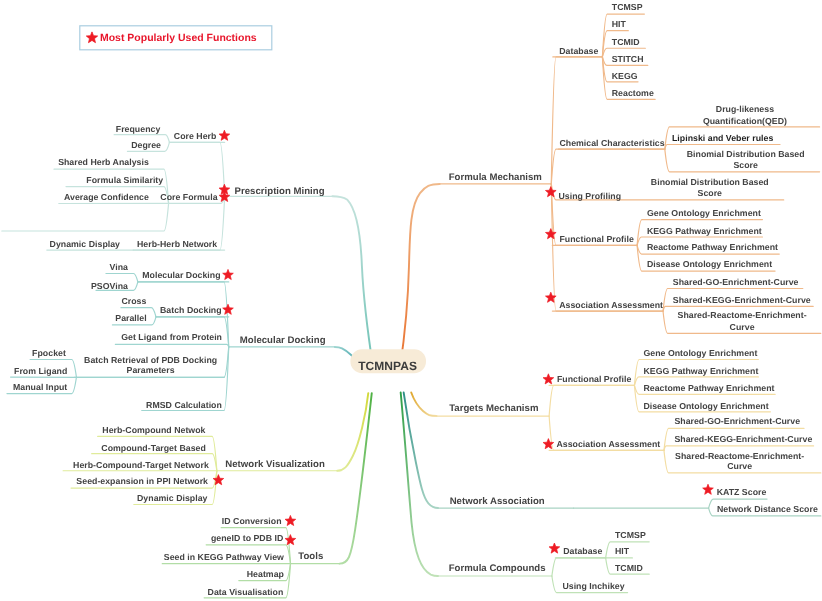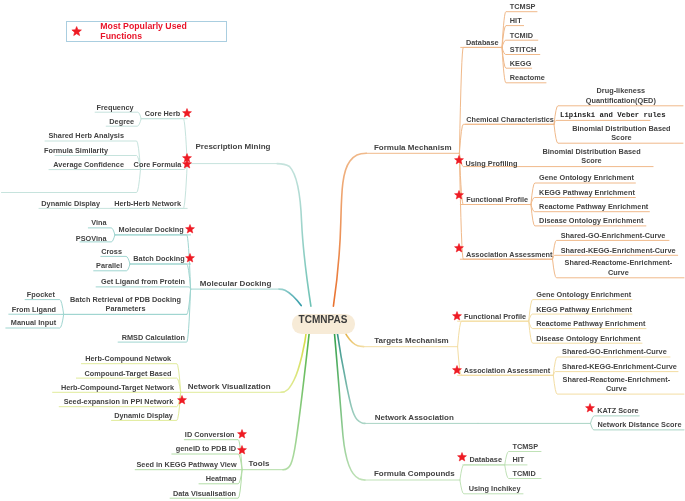--- a/index.html
+++ b/index.html
@@ -8,28 +8,28 @@
        -webkit-font-smoothing:antialiased;}
   #root{position:absolute;left:0;top:0;width:685px;height:501px;}
   #wires{position:absolute;left:0;top:0;}
   .n{position:absolute;font-size:7.3px;font-weight:bold;color:#434343;white-space:pre;
      line-height:9.4px;letter-spacing:0.02px;}
   .n.l{transform:translate(-100%,-100%);text-align:right;}
   .n.r{transform:translate(0,-100%);text-align:left;}
   .n.lc{transform:translate(-50%,-100%);text-align:center;}
   .n.rc{transform:translate(-50%,-100%);text-align:center;}
   .n.big{font-size:8.0px;line-height:10.2px;}
-  .n.bold{color:#1e1e1e;font-family:Liberation Mono, monospace;}
+  .n.bold{color:#1e1e1e;}
   .st{position:absolute;width:10.6px;height:10.0px;transform:translate(-50%,-50%);overflow:visible;}
   #legend{position:absolute;left:66px;top:20.5px;width:161px;height:21.4px;border:1px solid #aacee0;
           background:#fff;display:flex;align-items:center;box-sizing:border-box;}
   #legend .lstar{position:relative;width:11.3px;height:10.7px;margin-left:4px;flex:0 0 11.3px;}
-  #legend .ltxt{font-size:8.72px;font-weight:bold;margin-left:18px;letter-spacing:0.01px;color:#e8142a;}
-  #center{position:absolute;left:291.5px;top:314px;width:63px;height:19.5px;border-radius:9.8px;
-          background:#f7ebd7;display:flex;align-items:flex-start;justify-content:center;}
+  #legend .ltxt{font-size:8.72px;font-weight:bold;margin-left:1px;letter-spacing:0.01px;color:#e8142a;}
+  #center{position:absolute;left:291.5px;top:291px;width:63px;height:19.5px;border-radius:9.8px;
+          background:#f7ebd7;display:flex;align-items:flex-end;justify-content:center;}
   #center span{font-size:10.0px;font-weight:bold;color:#3c3c3c;letter-spacing:0.05px;}
 </style>
 </head>
 <body>
 
 <div id="root">
 <svg id="wires" width="685" height="501" viewBox="0 0 685 501">
 <defs>
 <linearGradient id="g0" gradientUnits="userSpaceOnUse" x1="310.9" y1="306.2" x2="277.0" y2="163.6">
           <stop offset="0" stop-color="#6ec2b5"></stop>
@@ -160,27 +160,27 @@
 <path d="M310.9 306.2 C307.5 284 303.0 252 301.6 222.0 C300.6 196 297.5 175.0 289.5 166.5 C285.0 163.6 281.5 163.6 277.0 163.6" stroke="url(#g0)" stroke-width="1.6"></path>
 <path d="M301.2 305.6 C297.0 300.0 290.5 293.0 285.0 290.3 C283.0 289.3 282.2 289.1 279.0 289.1" stroke="url(#g1)" stroke-width="1.6"></path>
 <path d="M333.4 306.2 C336.5 285 340.0 253 340.8 222.0 C341.6 196 341.5 172.0 350.0 161.0 C354.5 155.2 358.5 153.3 366.4 153.3" stroke="url(#g2)" stroke-width="1.6"></path>
 <path d="M306.9 327.6 C305.0 345 299.5 369 294.0 380.0 C289.5 389.0 286.5 392.3 281.0 392.3" stroke="url(#g3)" stroke-width="1.6"></path>
 <path d="M309.8 327.6 C306.0 362 300.0 414 296.0 441.0 C292.5 464.5 290.0 469.7 283.0 469.7" stroke="url(#g4)" stroke-width="1.6"></path>
 <path d="M333.9 327.1 C337.0 360 340.5 408 343.0 436.0 C345.5 461.0 351.0 475.0 359.0 478.8 C361.5 479.9 362.0 480.0 365.0 480.0" stroke="url(#g5)" stroke-width="1.6"></path>
 <path d="M336.4 327.1 C339.0 345 343.0 368 346.5 385.0 C350.0 402 352.5 414.5 357.0 419.5 C359.8 422.6 361.5 423.4 365.0 423.4" stroke="url(#g6)" stroke-width="1.6"></path>
 <path d="M342.7 327.1 C344.8 333.0 348.0 338.5 352.5 342.5 C356.5 346.0 358.5 346.6 363.8 346.6" stroke="url(#g7)" stroke-width="1.6"></path>
 </g>
 </svg>
-<div class="n l big" style="left:270.5px;top:152px">Prescription Mining</div>
+<div class="n l big" style="left:270.5px;top:165px">Prescription Mining</div>
 <div class="n l" style="left:180.3px;top:118.1px">Core Herb</div>
 <div class="n l" style="left:133.6px;top:111.6px">Frequency</div>
 <div class="n l" style="left:134.2px;top:125.6px">Degree</div>
 <div class="n l" style="left:181.3px;top:168.9px">Core Formula</div>
 <div class="n l" style="left:124.0px;top:140.4px">Shared Herb Analysis</div>
-<div class="n l" style="left:108px;top:154.9px">Formula Similarity</div>
+<div class="n l" style="left:136px;top:154.9px">Formula Similarity</div>
 <div class="n l" style="left:124.0px;top:169.0px">Average Confidence</div>
 <div class="n l" style="left:181.0px;top:207.8px">Herb-Herb Network</div>
 <div class="n l" style="left:100.0px;top:207.8px">Dynamic Display</div>
 <div class="n l big" style="left:271.3px;top:288.5px">Molecular Docking</div>
 <div class="n l" style="left:183.8px;top:234.3px">Molecular Docking</div>
 <div class="n l" style="left:106.6px;top:227.3px">Vina</div>
 <div class="n l" style="left:106.6px;top:243px">PSOVina</div>
 <div class="n l" style="left:184.7px;top:263.4px">Batch Docking</div>
 <div class="n l" style="left:122.0px;top:255.8px">Cross</div>
 <div class="n l" style="left:122.2px;top:270.2px">Parallel</div>

